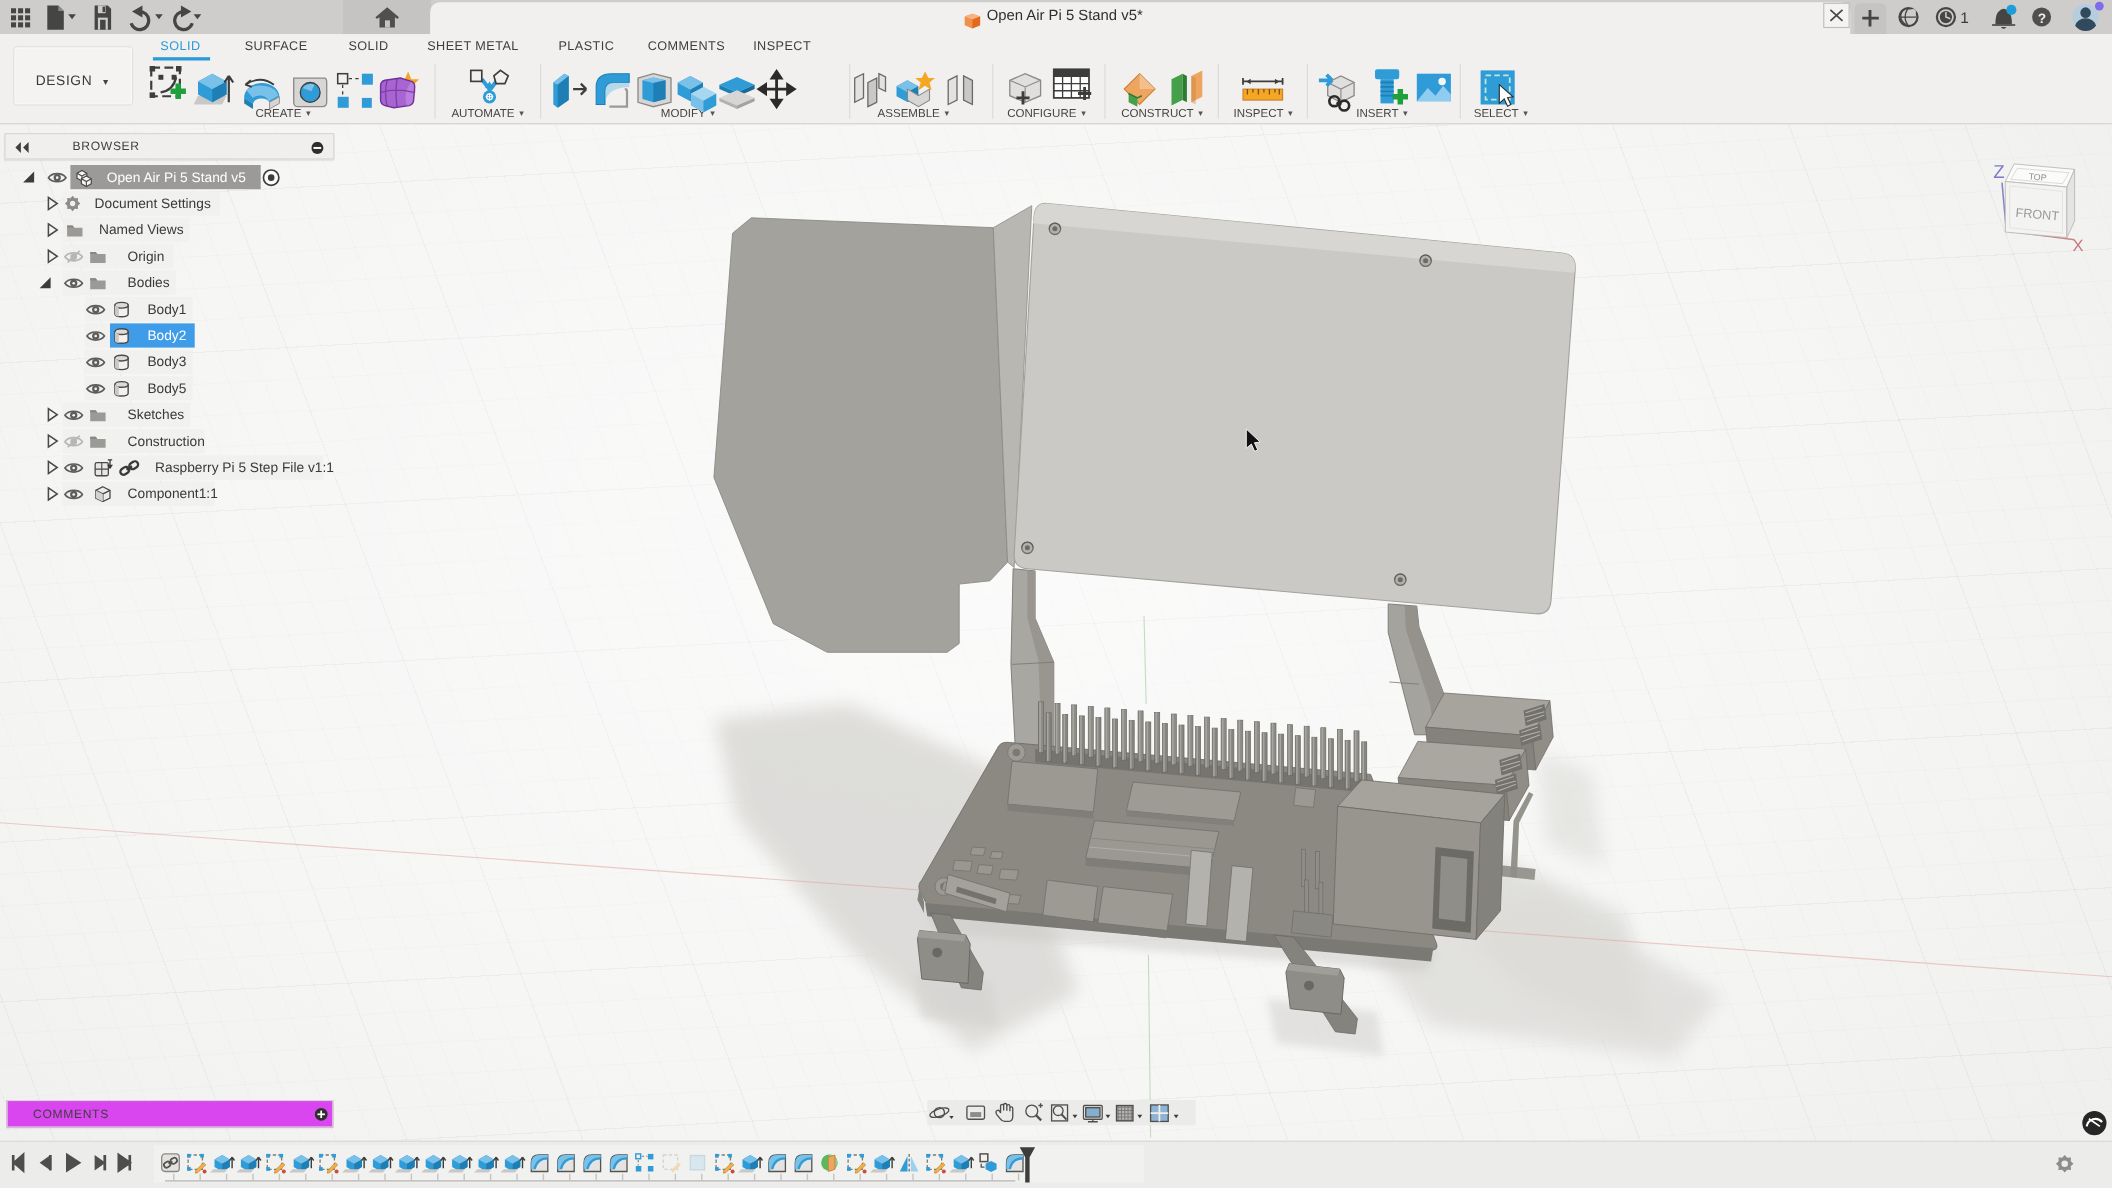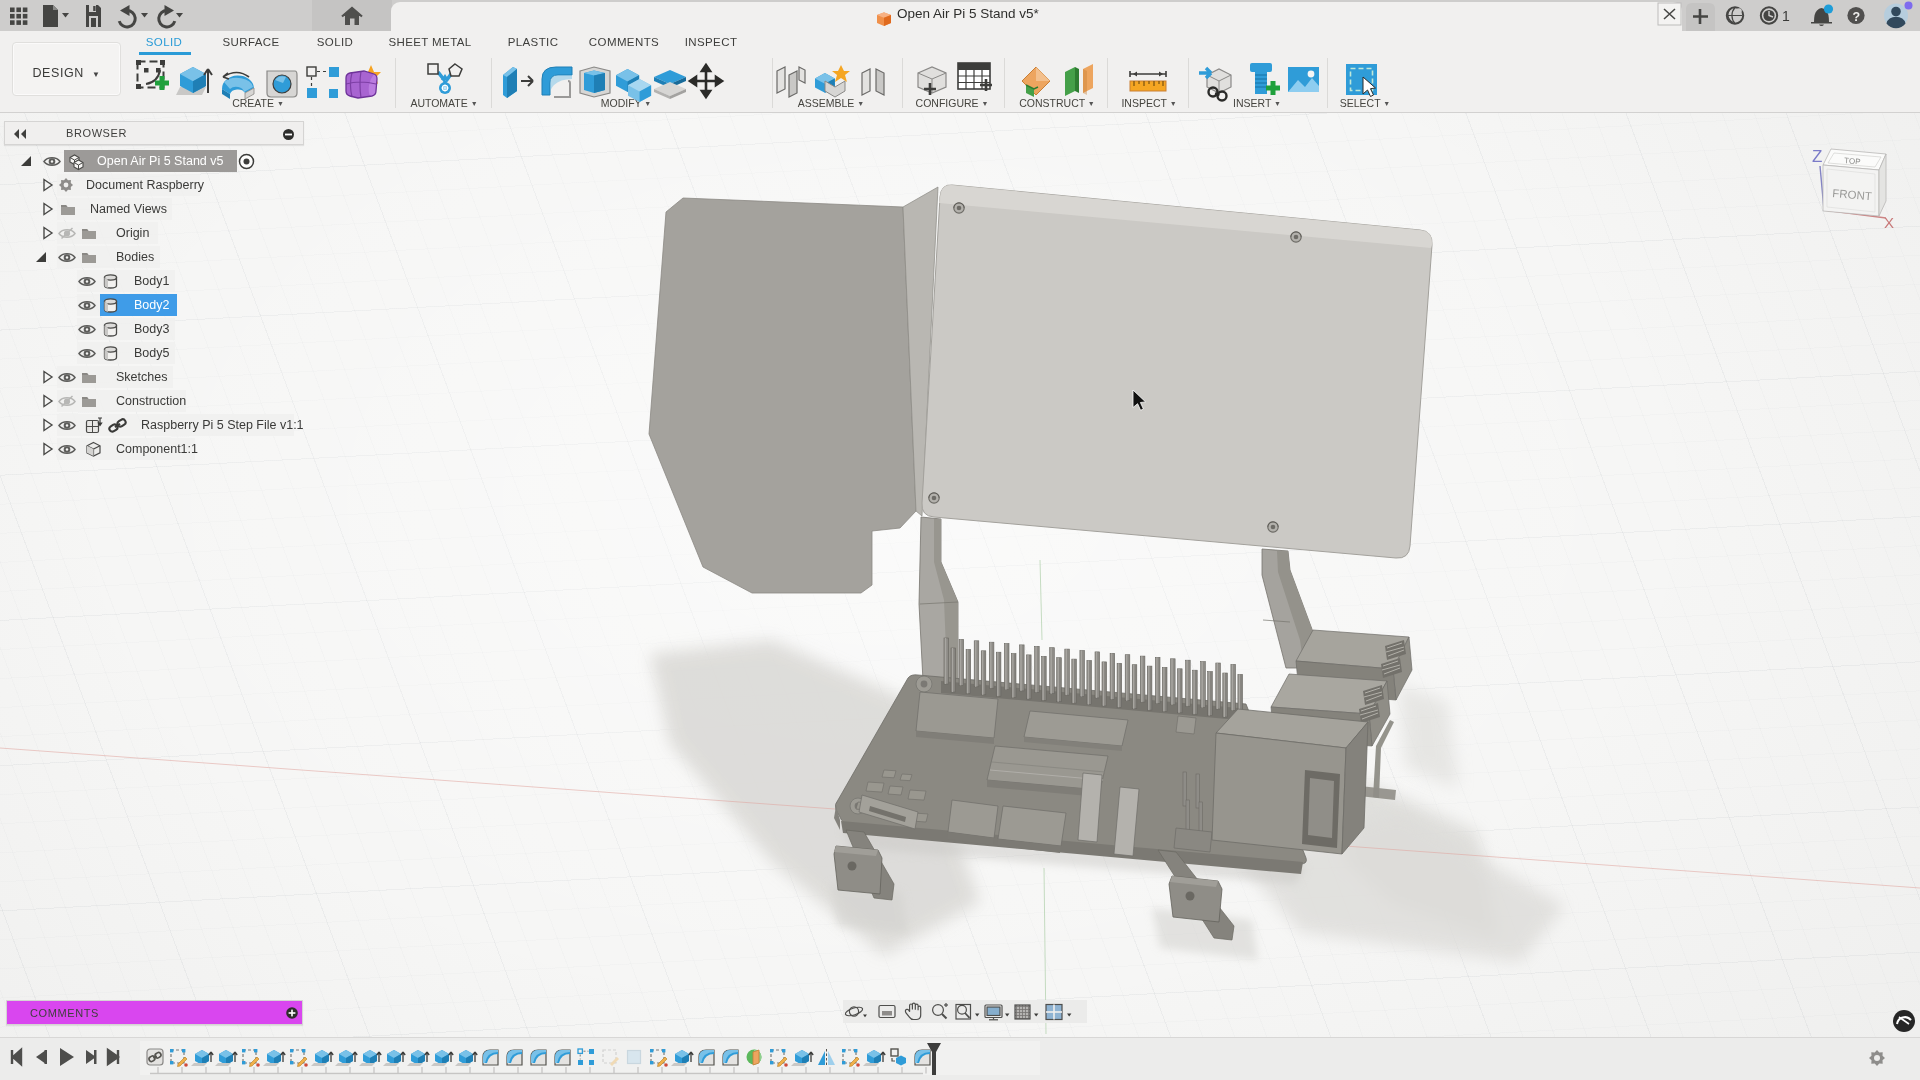--- a/index.html
+++ b/index.html
@@ -296,21 +296,21 @@
       </div>
       <div class="trow" style="top:61px;left:0;width:320px">
         <div class="tbar" style="left:57px;width:143px"></div>
         <svg class="abs" style="left:41px;top:4px" width="13" height="14">
           <path d="M3,1.5 L11,7 L3,12.5 Z" fill="none" stroke="#4a4a48" stroke-width="1.4"></path>
         </svg>
         <svg class="abs" style="left:58px;top:3px" width="16" height="16">
           <polygon points="15.0,8.0 12.8,10.0 12.9,12.9 10.0,12.8 8.0,15.0 6.0,12.8 3.1,12.9 3.2,10.0 1.0,8.0 3.2,6.0 3.1,3.1 6.0,3.2 8.0,1.0 10.0,3.2 12.9,3.1 12.8,6.0" fill="#8e8c8a"></polygon>
           <circle cx="8" cy="8" r="2.4" fill="#f0efee"></circle>
         </svg>
-        <div class="ttxt" style="left:86px">Document Raspberry</div>
+        <div class="ttxt" style="left:86px">Document Settings</div>
       </div>
       <div class="trow" style="top:85px;left:0;width:320px">
         <div class="tbar" style="left:57px;width:115px"></div>
         <svg class="abs" style="left:41px;top:4px" width="13" height="14">
           <path d="M3,1.5 L11,7 L3,12.5 Z" fill="none" stroke="#4a4a48" stroke-width="1.4"></path>
         </svg>
         <svg class="abs" style="left:60px;top:4px" width="16" height="14">
           <path d="M1,3 L6,3 L7.5,5 L15,5 L15,13 L1,13 Z" fill="#9c9a96"></path>
           <path d="M1,3 L6,3 L7.5,5 L1,5 Z" fill="#8a8884"></path>
         </svg>

